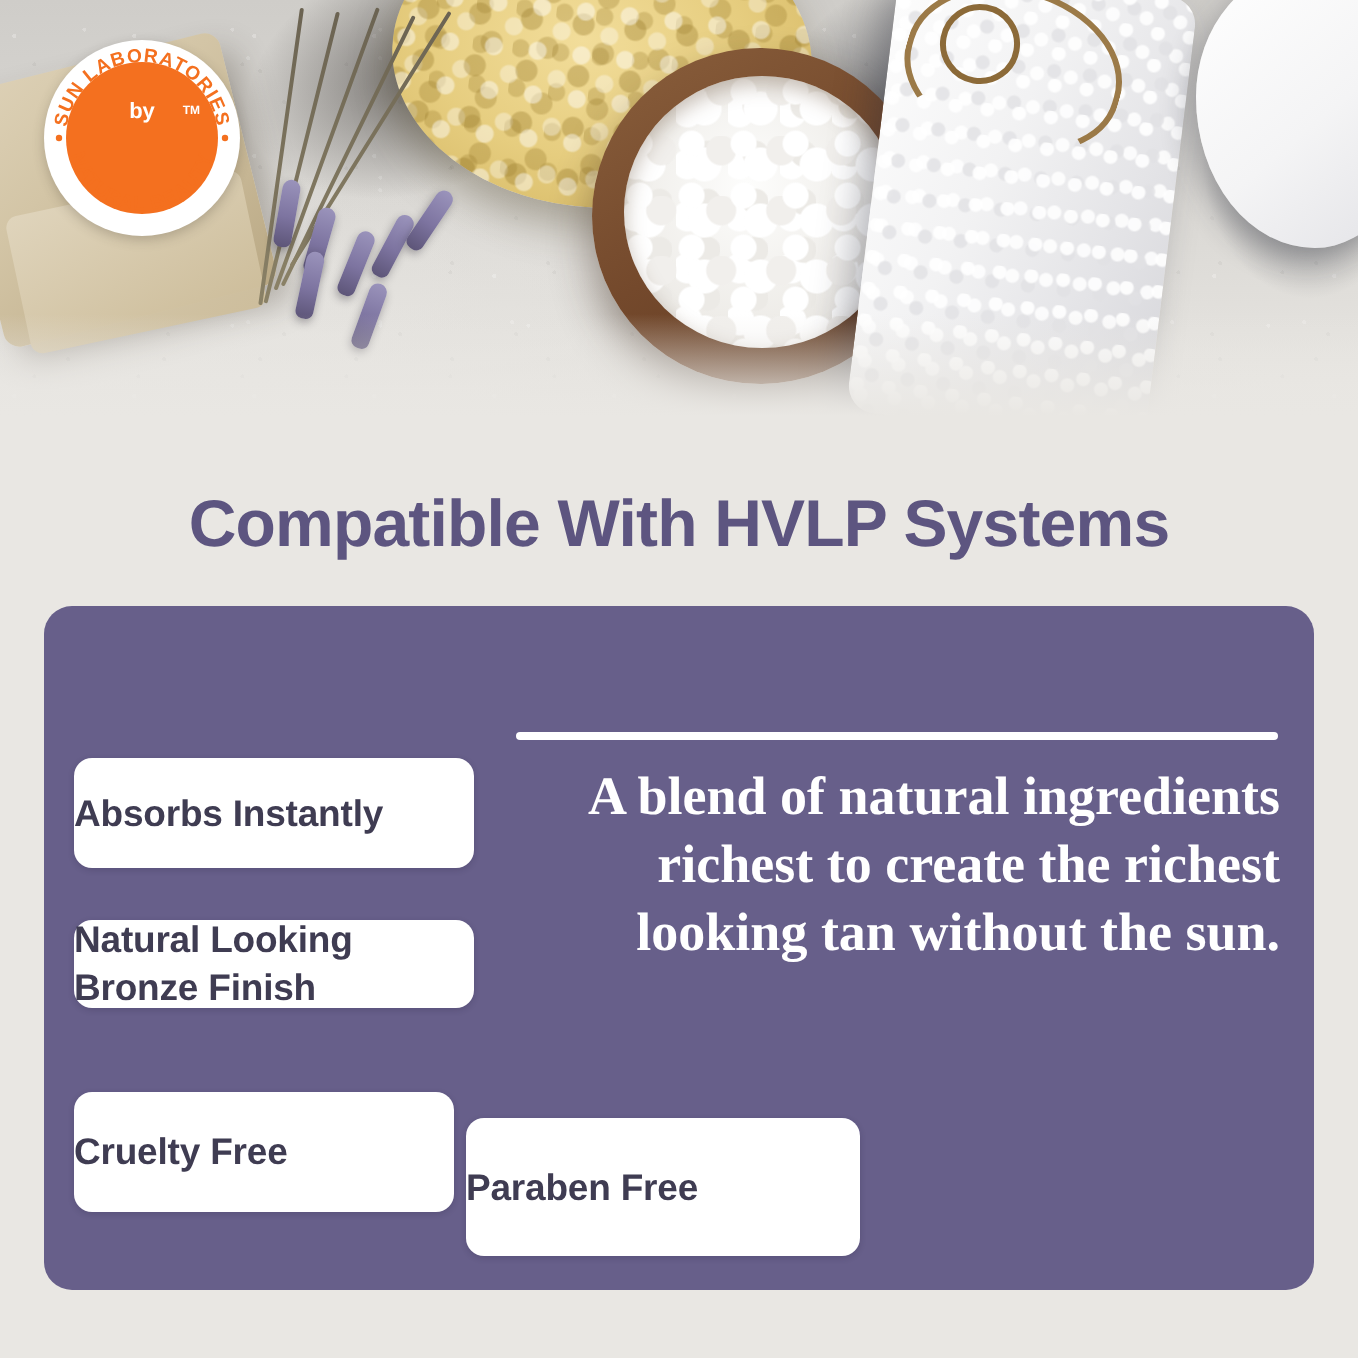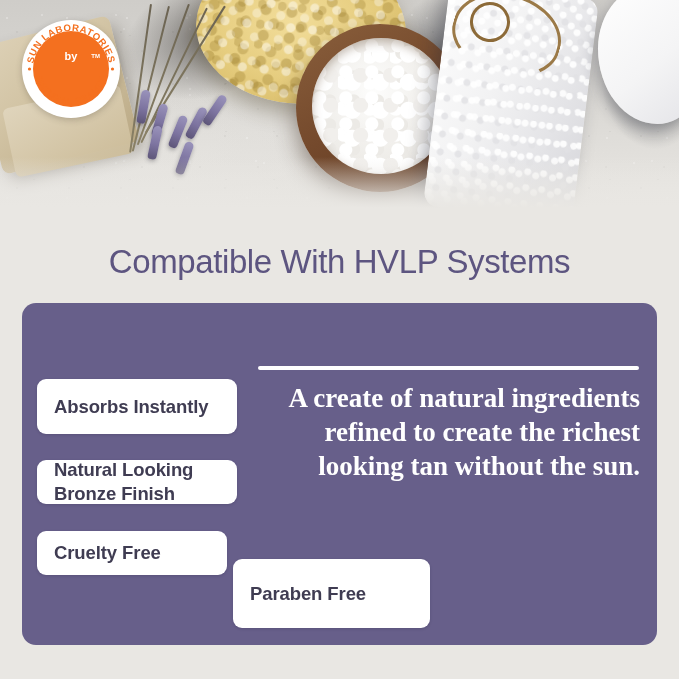--- a/index.html
+++ b/index.html
@@ -235,21 +235,21 @@
     font-weight: bold;
   }
 
   
   #heading {
     position: absolute;
     left: 0; right: 0; top: 243px;
     text-align: center;
     color: #5d5580;
     font-size: 33px;
-    font-weight: normal;
+    font-weight: bold;
     letter-spacing: -.4px;
     white-space: nowrap;
   }
 
   
   #panel {
     position: absolute;
     left: 22px; top: 303px;
     width: 635px; height: 342px;
     background: #675f8a;
@@ -289,28 +289,27 @@
     background: #ffffff;
     border-radius: 9px;
     color: #3f3c52;
     display: flex;
     align-items: center;
     font-size: 18.5px;
     font-weight: bold;
     letter-spacing: -.1px;
     box-shadow: 0 1px 3px rgba(30,24,50,.18);
     box-sizing: border-box;
-    padding-left: 17px;
     padding-right: 12px;
   }
   .pill span { line-height: 24px; }
 
   #pill-absorbs       { left: 15px;  top: 76px;  width: 200px; height: 55px; }
   #pill-bronze        { left: 15px;  top: 157px; width: 200px; height: 44px; }
-  #pill-cruelty       { left: 15px;  top: 228px; width: 190px; height: 44px; }
+  #pill-cruelty       { left: 15px;  top: 243px; width: 190px; height: 60px; }
   #pill-paraben       { left: 211px; top: 256px; width: 197px; height: 69px; }
   #pill-restores      { left: 408px; top: 243px; width: 206px; height: 55px; }
 </style>
 </head>
 <body>
 
 <div id="page">
 
   <div id="photo">
     <div class="surface"></div>
@@ -369,21 +368,21 @@
     </svg>
     <div class="by">by</div>
     <div class="tm">TM</div>
   </div>
 
   <div id="heading">Compatible With HVLP Systems</div>
 
   <div id="panel">
 
     <div id="panel-divider"></div>
-    <div id="panel-desc">A create of natural ingredients refined to create the richest looking tan without the sun.</div>
+    <div id="panel-desc">A blend of natural ingredients richest to create the richest looking tan without the sun.</div>
 
     <div class="pill" id="pill-absorbs">
       <span>Absorbs Instantly</span>
     </div>
     <div class="pill" id="pill-bronze">
       <span>Natural Looking Bronze Finish</span>
     </div>
 
     <div class="pill" id="pill-cruelty">
       <span>Cruelty Free</span>

